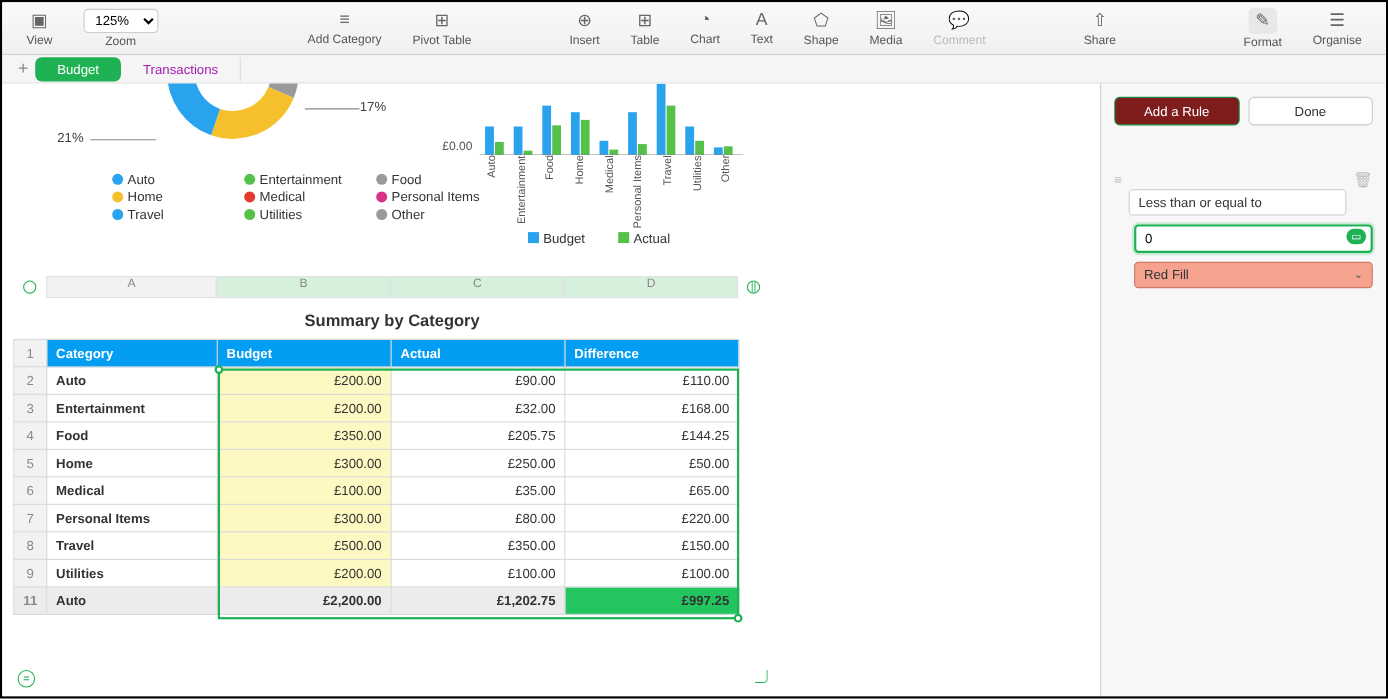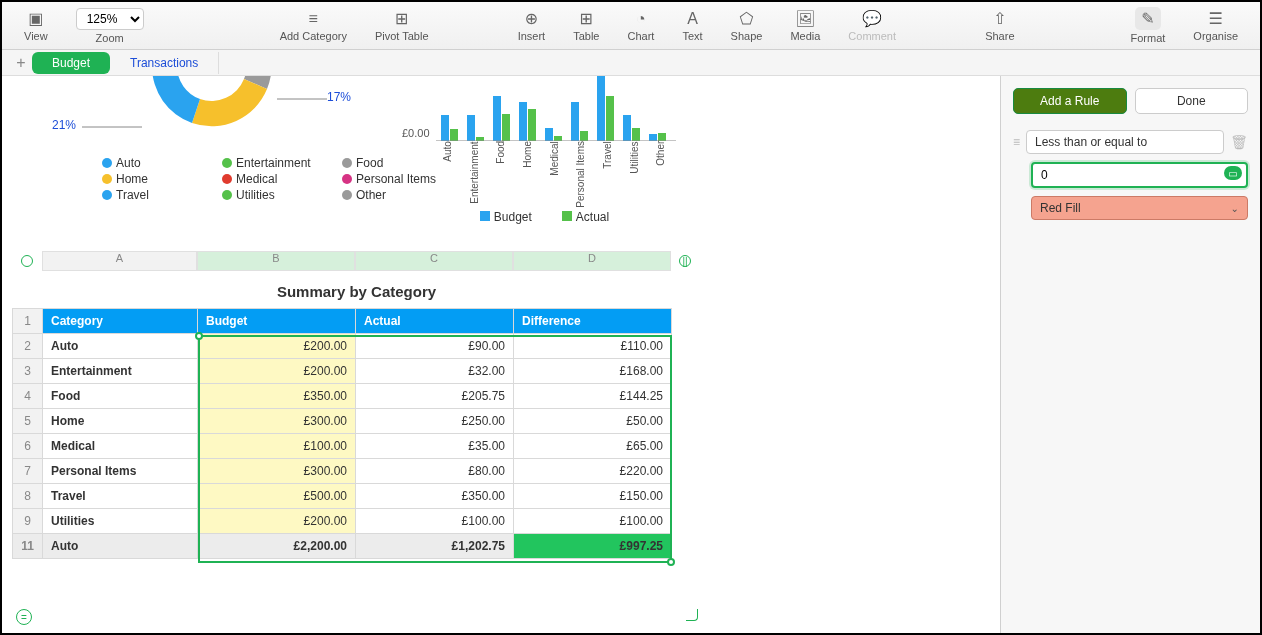--- a/index.html
+++ b/index.html
@@ -11,36 +11,36 @@
 .toolbar .group .icon { font-size: 16px; color: #666; }
 .toolbar .spacer { flex: 1; }
 .toolbar select { font-size: 12px; border: 1px solid #ccc; border-radius: 4px; padding: 2px 6px; background: #fff; }
 .zoom-select { width: 68px; }
 
 
 .sheet-tabs { height: 26px; background: #f5f5f5; border-bottom: 1px solid #ddd; display: flex; align-items: center; padding-left: 8px; gap: 0; }
 .sheet-tabs .add { width: 22px; text-align: center; color: #888; font-size: 16px; cursor: pointer; }
 .sheet-tab { padding: 4px 20px; font-size: 12px; cursor: pointer; border-right: 1px solid #ddd; }
 .sheet-tab.active { background: #1fb254; color: #fff; border-radius: 6px; border-right: none; }
-.sheet-tab.inactive { color: #1d4ed8; }
+.sheet-tab.inactive { color: #a21caf; }
 
 
 .main { display: flex; height: calc(100% - 74px); }
 .canvas { flex: 1; position: relative; overflow: hidden; background: #fff; }
 .sidebar { width: 260px; border-left: 1px solid #d0d0d0; background: #f7f7f7; }
 
 
 .donut-area { position: absolute; top: 0; left: 30px; width: 400px; height: 200px; }
 .bar-area { position: absolute; top: 0; left: 400px; width: 285px; height: 180px; }
 .col-headers { position: absolute; top: 175px; left: 10px; right: 0; height: 20px; display: flex; }
 .row-area { position: absolute; top: 195px; left: 10px; }
 
 
 .donut-svg { position: absolute; top: -40px; left: 80px; }
-.pct-label { position: absolute; font-size: 12px; color: #1d4ed8; }
+.pct-label { position: absolute; font-size: 12px; color: #404040; }
 .legend { position: absolute; top: 80px; left: 70px; font-size: 12px; }
 .legend-row { display: flex; gap: 10px; margin-bottom: 2px; }
 .legend-item { display: flex; align-items: center; gap: 4px; width: 110px; }
 .dot { width: 10px; height: 10px; border-radius: 50%; }
 
 
 .bar-svg { display: block; }
 .mini-legend { display: flex; justify-content: center; gap: 30px; margin-top: 2px; font-size: 12px; }
 .mini-legend .sq { width: 10px; height: 10px; display: inline-block; margin-right: 4px; }
 .colhead { background: #f2f2f2; border: 1px solid #e0e0e0; text-align: center; font-size: 11px; color: #888; }
@@ -64,25 +64,25 @@
 .total-row td { background: #ececec; font-weight: 700; }
 .redfill { background: #f5a38f !important; }
 .sel-range { position: absolute; border: 2px solid #1fb254; pointer-events: none; }
 .corner-handle { width: 8px; height: 8px; background: #fff; border: 2px solid #1fb254; border-radius: 50%; position: absolute; }
 
 
 .sidebar-title { text-align: center; padding: 10px 0; font-size: 13px; color: #555; border-bottom: 1px solid #ddd; }
 .sidebar-body { padding: 12px; }
 .sidebar-btns { display: flex; gap: 8px; margin-bottom: 16px; }
 .btn { flex: 1; padding: 5px 0; border-radius: 5px; text-align: center; font-size: 12px; cursor: pointer; border: 1px solid #ccc; background: #fff; }
-.btn.primary { background: #4d7c0f; color: #fff; border-color: #188a40; }
+.btn.primary { background: #7f1d1d; color: #fff; border-color: #188a40; }
 .rule-label { font-size: 12px; font-weight: 600; margin-bottom: 8px; }
 .rule-row { display: flex; align-items: center; gap: 6px; margin-bottom: 8px; }
 .drag-handle { color: #bbb; font-size: 12px; }
-.rule-select { flex: 1; background: #fff; border: 1px solid #ccc; border-radius: 4px; padding: 4px 8px; font-size: 12px; }
+.rule-select { flex: 1; background: #fff; border: 1px solid #ccc; border-radius: 4px; padding: 4px 8px; font-size: 12px; margin-top: 42px; }
 .trash { color: #bbb; font-size: 14px; }
 .rule-input-wrap { margin-left: 18px; margin-bottom: 8px; position: relative; }
 .rule-input { width: 100%; border: 2px solid #1fb254; border-radius: 4px; padding: 4px 28px 4px 8px; font-size: 12px; outline: none; box-shadow: 0 0 0 2px rgba(31,178,84,0.2); }
 .rule-input-badge { position: absolute; right: 6px; top: 4px; background: #1fb254; color: #fff; border-radius: 8px; width: 18px; height: 14px; font-size: 10px; display:flex; align-items:center; justify-content:center; }
 .fill-select { margin-left: 18px; background: #f5a38f; border: 1px solid #cc7a66; border-radius: 4px; padding: 4px 8px; font-size: 12px; display: flex; justify-content: space-between; align-items: center; }
 .chev { font-size: 10px; color: #555; }
 
 .bottom-corner { position:absolute; display:flex; align-items:center; justify-content:center; width:20px; height:20px; }
 .bottom-corner span{ width:12px; height:12px; border:1.5px solid #1fb254; border-bottom-right-radius:4px; border-top:none; border-left:none;}
 .equals-circle { position:absolute; bottom: 8px; left: 14px; width:16px; height:16px; border:1.5px solid #1fb254; border-radius:50%; display:flex; align-items:center; justify-content:center; font-size:10px; color:#1fb254;}

